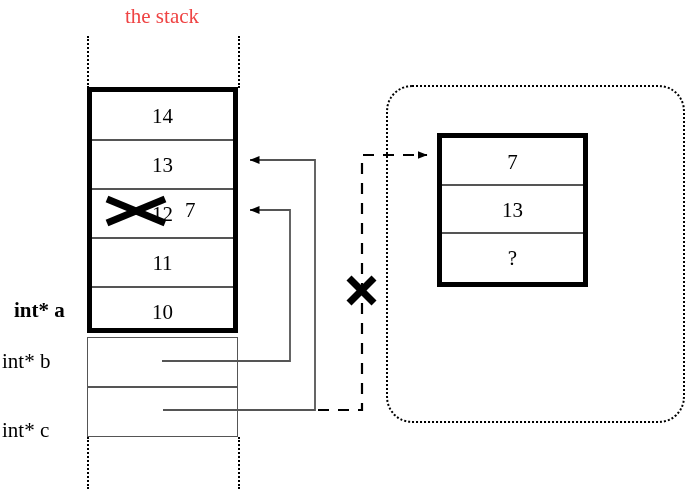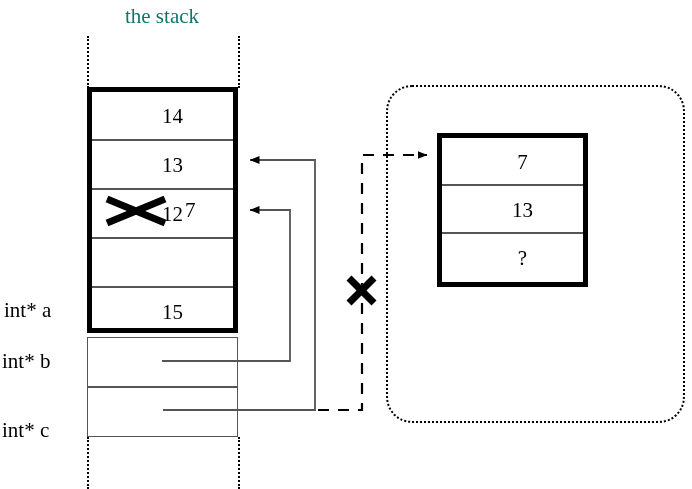--- a/index.html
+++ b/index.html
@@ -17,21 +17,21 @@
     height: 489px;
     background: #ffffff;
     overflow: hidden;
   }
   .region-title {
     position: absolute;
     font-size: 21px;
     line-height: 21px;
     text-align: center;
     white-space: nowrap;
-    color: #0f766e;
+    color: #ef4444;
   }
   #stack-title { left: 62px; top: 6px; width: 200px; }
   #heap-title  { left: 435px; top: 6px; width: 200px; }
 
   
   .rail {
     position: absolute;
     width: 0px;
     border-left: 2px dotted #000;
   }
@@ -68,21 +68,20 @@
     width: 100%;
     box-sizing: border-box;
     text-align: center;
     font-size: 21px;
     color: #000;
   }
   .cell-inner {
     display: block;
     width: 100%;
     text-align: center;
-    padding-left: 10px;
   }
   .divider {
     position: absolute;
     left: 0;
     width: 100%;
     height: 0;
     border-top: 2px solid #555;
   }
 
   
@@ -110,21 +109,21 @@
 
   
   .var-label {
     position: absolute;
     font-size: 21px;
     line-height: 21px;
     white-space: nowrap;
     color: #000;
     text-align: left;
   }
-  #label-a { left: 4px; top: 300px; }
+  #label-a { left: 14px; top: 300px; font-weight: bold; }
   #label-b { left: 2px; top: 351px; text-align: center; }
   #label-c { left: 2px; top: 420px; }
 
   
   #overlay {
     position: absolute;
     left: 0;
     top: 0;
     width: 692px;
     height: 489px;
@@ -158,24 +157,27 @@
     <div class="cell" style="top:49px;height:49px;line-height:49px;">
       <span class="cell-inner">13</span>
     </div>
     <div class="divider" style="top:96px;"></div>
 
     <div class="cell" style="top:98px;height:66px;line-height:49px;">
       <span class="cell-inner">12</span>
     </div>
     <div class="divider" style="top:145px;"></div>
 
+    <div class="cell" style="top:147px;height:49px;line-height:49px;">
+      <span class="cell-inner">11</span>
+    </div>
     <div class="divider" style="top:194px;"></div>
 
     <div class="cell" style="top:196px;height:49px;line-height:49px;">
-      <span class="cell-inner">15</span>
+      <span class="cell-inner">10</span>
     </div>
   </div>
 
   <div class="val7-annot" style="left:185px; top:200px;">7</div>
 
   <div id="stack-frame-thin">
     <div class="cell" style="top:0px;height:50px;"></div>
     <div class="divider" style="top:48px;"></div>
     <div class="cell" style="top:50px;height:50px;"></div>
   </div>

